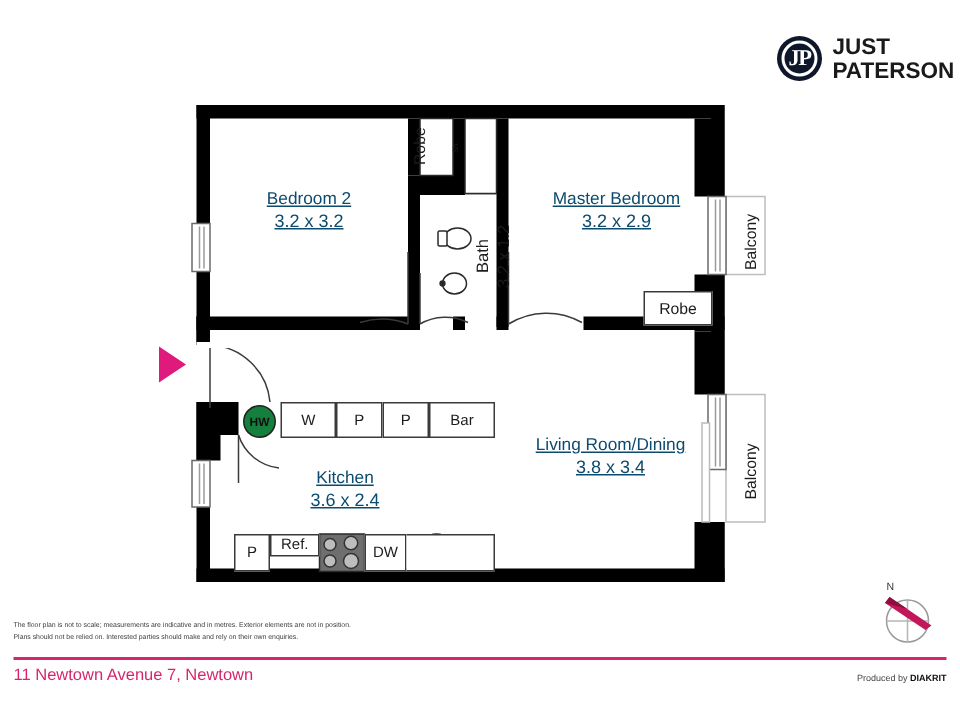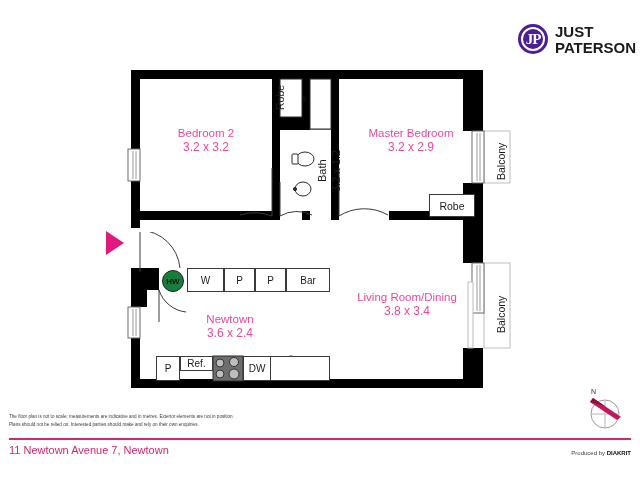--- a/index.html
+++ b/index.html
@@ -5,33 +5,33 @@
   html,body{margin:0;padding:0;}
   body{
     width:640px;height:480px;background:#ffffff;overflow:hidden;
     font-family:"Liberation Sans", sans-serif;
     position:relative;
   }
   #page{position:absolute;left:0;top:0;width:640px;height:480px;}
 
   
   .logo-wrap{position:absolute;left:518px;top:20px;width:118px;height:38px;display:flex;align-items:center;}
-  .logo-mark{width:30px;height:30px;border-radius:50%;background:#4c1d95;position:relative;flex:0 0 auto;}
+  .logo-mark{width:30px;height:30px;border-radius:50%;background:#0f172a;position:relative;flex:0 0 auto;}
   .logo-mark .ring{position:absolute;left:3px;top:3px;width:24px;height:24px;border-radius:50%;border:2px solid #ffffff;box-sizing:border-box;}
   .logo-mark .jp{position:absolute;left:0;top:0;width:30px;height:30px;display:flex;align-items:center;justify-content:center;
       color:#ffffff;font-size:15px;font-weight:bold;font-family:"Liberation Serif",serif;letter-spacing:-1px;}
   .logo-text{margin-left:7px;line-height:1.0;}
   .logo-text .l1,.logo-text .l2{font-size:15px;font-weight:bold;color:#1a1a1a;letter-spacing:0px;display:block;}
   .logo-text .l2{margin-top:1px;}
 
   
   #plan{position:absolute;left:0px;top:0px;width:640px;height:400px;}
 
   
-  .rlabel{position:absolute;color:#ec4899;text-align:center;line-height:1.22;white-space:nowrap;}
+  .rlabel{position:absolute;color:#0c4a6e;text-align:center;line-height:1.22;white-space:nowrap;text-decoration:underline;}
   .rlabel .nm{font-size:11.5px;display:block;}
   .rlabel .dim{font-size:12px;display:block;}
   .vlabel{position:absolute;color:#1c1c1c;white-space:nowrap;font-size:10.5px;}
 
   
   .fbox{position:absolute;box-sizing:border-box;border:1px solid #3a3a3a;background:#ffffff;
         display:flex;align-items:center;justify-content:center;font-size:10px;color:#1c1c1c;}
 
   .hw{position:absolute;width:20px;height:20px;border-radius:50%;border:1.4px solid #222;background:#15803d;
       display:flex;align-items:center;justify-content:center;font-size:8px;font-weight:bold;color:#111;}
@@ -205,21 +205,21 @@
     <span class="nm">Bedroom 2</span>
     <span class="dim">3.2 x 3.2</span>
   </div>
 
   <div class="rlabel" style="left:346px;top:126px;width:130px;">
     <span class="nm">Master Bedroom</span>
     <span class="dim">3.2 x 2.9</span>
   </div>
 
   <div class="rlabel" style="left:175px;top:312px;width:110px;">
-    <span class="nm">Newtown</span>
+    <span class="nm">Kitchen</span>
     <span class="dim">3.6 x 2.4</span>
   </div>
 
   <div class="rlabel" style="left:337px;top:290px;width:140px;">
     <span class="nm">Living Room/Dining</span>
     <span class="dim">3.8 x 3.4</span>
   </div>
 
   <div class="vlabel" style="left:274px;top:110px;transform:rotate(-90deg);transform-origin:left top;">Robe</div>
 

